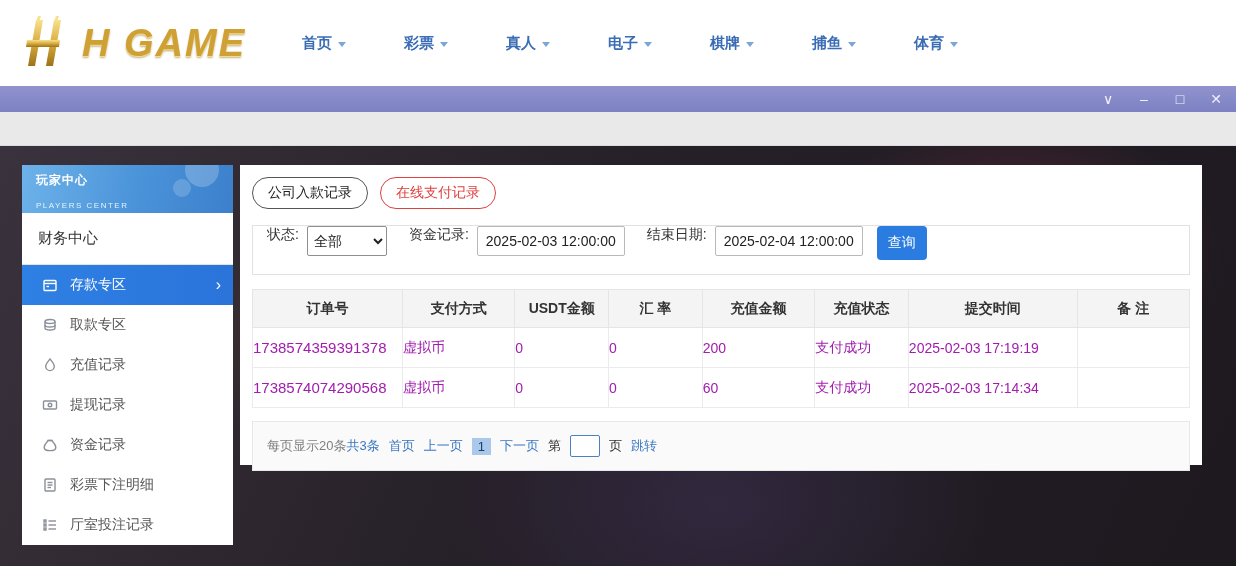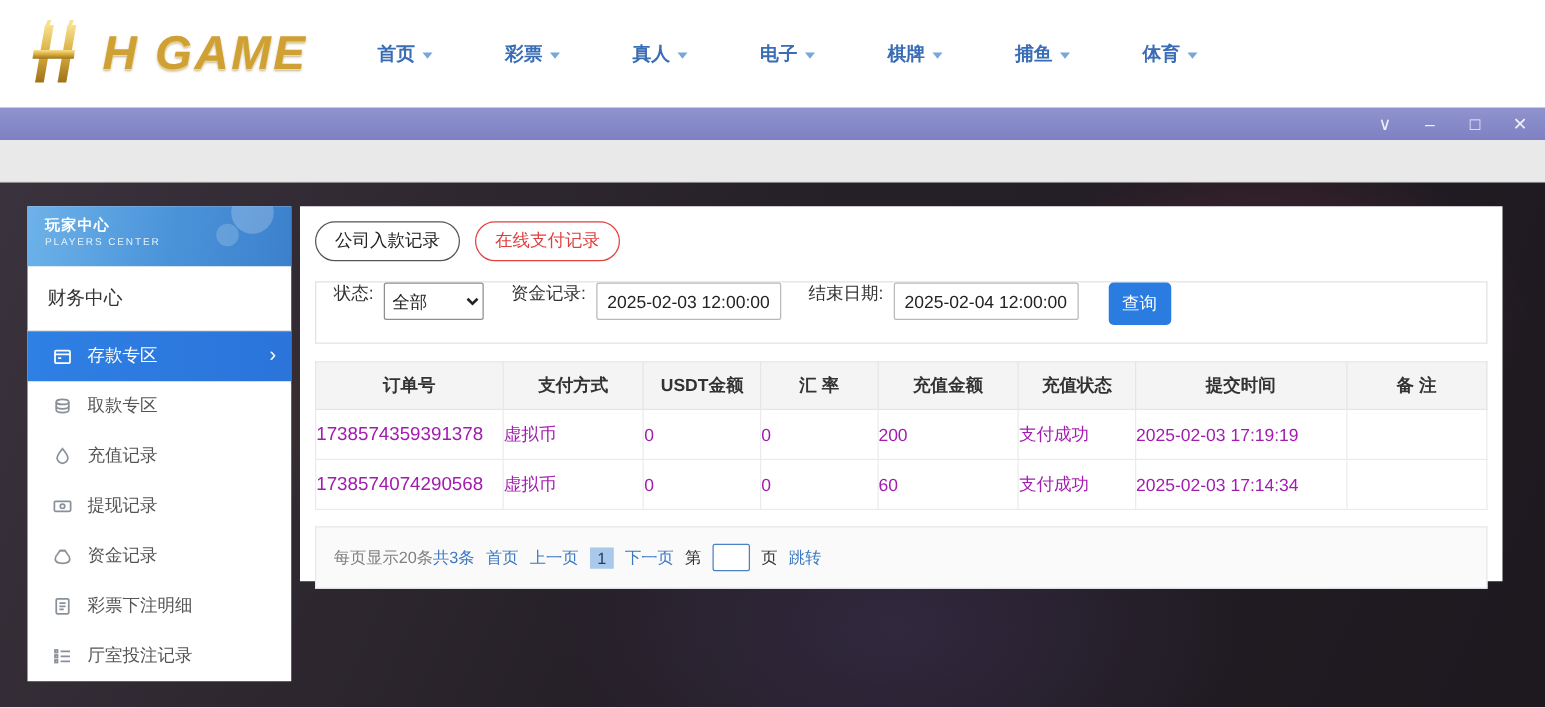--- a/index.html
+++ b/index.html
@@ -34,21 +34,21 @@
       linear-gradient(115deg,#3a323c 0%, #262028 45%, #1d191f 100%);
   }
 
   
   .sidebar { position:absolute; left:22px; top:19px; width:211px; height:380px; background:#fff; }
   .sb-header { position:relative; height:48px; overflow:hidden; padding:7px 0 0 14px;
                background:linear-gradient(100deg,#6db2e9 0%, #4a93d9 55%, #3c80cc 100%); }
   .sb-header::before { content:""; position:absolute; right:14px; top:-12px; width:34px; height:34px; border-radius:50%; background:rgba(255,255,255,.22); }
   .sb-header::after  { content:""; position:absolute; right:42px; top:14px; width:18px; height:18px; border-radius:50%; background:rgba(255,255,255,.18); }
   .sb-title { color:#fff; font-size:12px; font-weight:bold; letter-spacing:1px; }
-  .sb-subtitle { color:rgba(255,255,255,.85); font-size:8px; letter-spacing:1.5px; margin-top:0; }
+  .sb-subtitle { color:rgba(255,255,255,.85); font-size:8px; letter-spacing:1.5px; margin-top:12px; }
   .sb-section { height:52px; padding:16px 0 0 16px; border-bottom:1px solid #e3e3e3; }
   .sb-section-label { font-size:15px; color:#333; }
   .sb-menu { }
   .sb-item { position:relative; height:40px; display:flex; align-items:center; gap:12px; padding-left:20px; cursor:pointer;
              color:#555; font-size:14px; }
   .sb-item .sb-icon { color:#8a9099; display:flex; }
   .sb-item.active { background:linear-gradient(90deg,#2f80e4,#2a74da); color:#fff; }
   .sb-item.active .sb-icon { color:#fff; }
   .sb-arrow { position:absolute; right:12px; color:#fff; font-size:16px; line-height:1; }
 
@@ -56,21 +56,21 @@
   .main { position:absolute; left:240px; top:19px; width:962px; height:300px; background:#fff; padding:10px 12px; }
   .tabs { display:flex; gap:12px; padding:2px 0 8px 0; }
   .tab { border:1px solid #555; color:#222; background:#fff; border-radius:16px; padding:6px 15px; font-size:14px; cursor:pointer; white-space:nowrap; }
   .tab.active { border-color:#e04040; color:#e04040; }
 
   .filterbox { margin-top:8px; border:1px solid #e2e2e2; height:50px; display:flex; align-items:flex-start; padding:0 14px; gap:8px; background:#fff; }
   .f-label { font-size:14px; color:#333; white-space:nowrap; }
   .f-select { height:30px; width:80px; font-size:14px; color:#222; border:1px solid #8f8f8f; background:#fff; border-radius:2px; padding:0 2px; }
   .f-input { height:30px; width:148px; font-size:14px; color:#222; border:1px solid #b9b9b9; border-radius:2px; padding:0 8px; }
   .f-gap { width:6px; }
-  .btn-query { margin-left:16px; height:34px; width:50px; background:#2a7ce0; color:#fff; border:none; border-radius:4px; font-size:14px; cursor:pointer; }
+  .btn-query { margin-left:6px; height:34px; width:50px; background:#2a7ce0; color:#fff; border:none; border-radius:4px; font-size:14px; cursor:pointer; }
 
   table.records { margin-top:14px; width:100%; border-collapse:collapse; table-layout:fixed; }
   table.records th { background:#f4f4f5; border:1px solid #e5e5e6; height:38px; font-size:14px; color:#333; font-weight:bold; }
   table.records td { border:1px solid #ebebec; height:40px; font-size:14px; color:#a21caf; overflow:hidden; white-space:nowrap; }
   table.records td.order { font-size:15px; }
   .col-order{width:16%;} .col-method{width:12%;} .col-usdt{width:10%;} .col-rate{width:10%;}
   .col-amount{width:12%;} .col-status{width:10%;} .col-time{width:18%;} .col-remark{width:12%;}
 
   .footerbar { margin-top:13px; height:50px; background:#fafafa; border:1px solid #e8e8e9; display:flex; align-items:center; padding:0 14px; }
   .pagesize { font-size:13px; color:#808080; }

